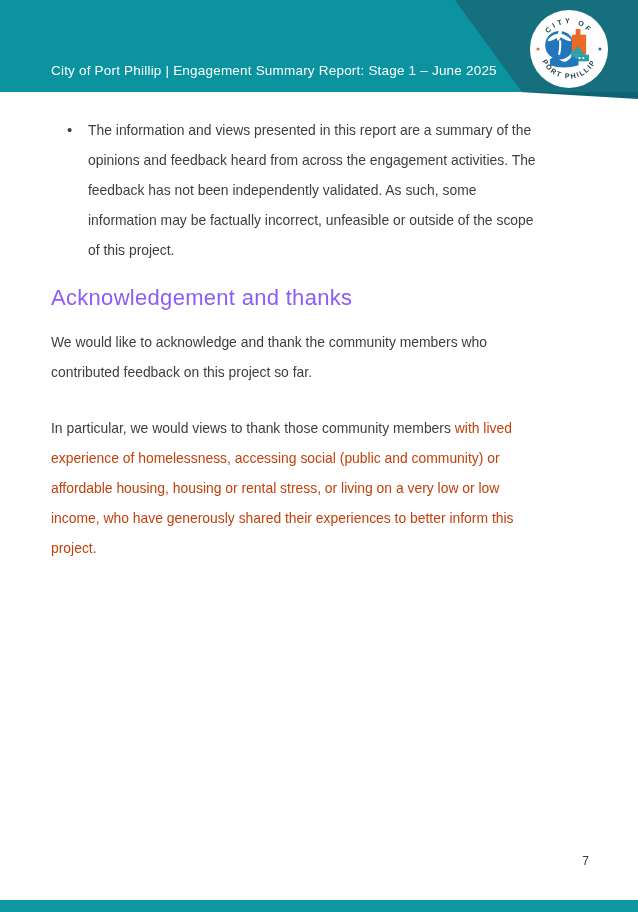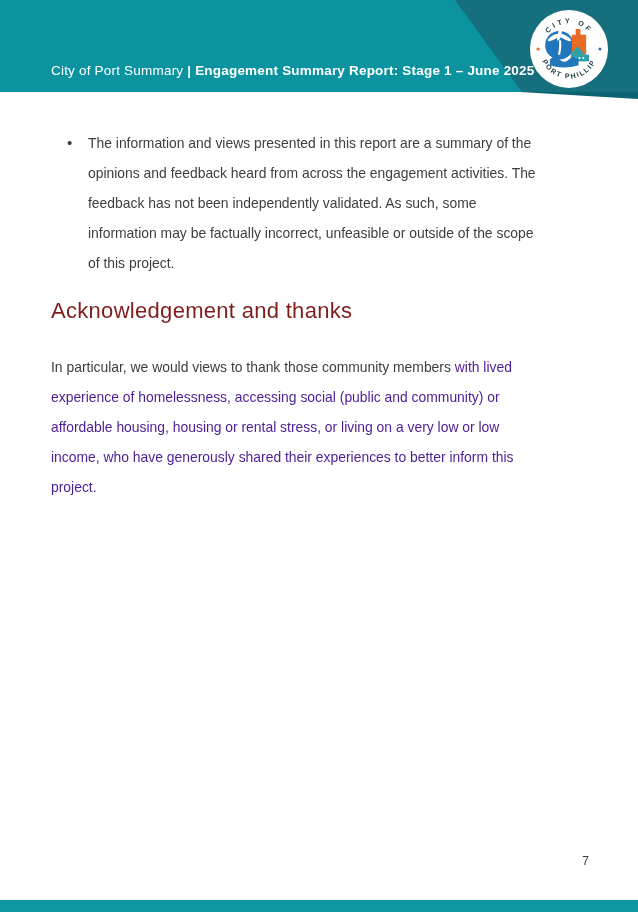--- a/index.html
+++ b/index.html
@@ -23,65 +23,65 @@
   .header-wedge{
     position:absolute;top:92px;right:0;width:118px;height:7px;
     background:#0C6472;
     clip-path:polygon(0 0,100% 0,100% 100%);
   }
   .header-title{
     position:absolute;left:51px;top:61px;
     color:#ffffff;font-size:13.5px;line-height:20px;
     white-space:pre;letter-spacing:.2px;
   }
-  .header-title .bold{font-weight:700;}
+  .header-title .bold{font-weight:400;}
   .logo{
     position:absolute;top:9px;right:29px;width:80px;height:80px;
   }
   
   .content{
-    position:absolute;left:51px;top:128px;width:542px;
+    position:absolute;left:51px;top:115px;width:542px;
     color:#3E3E3E;font-size:13.9px;line-height:30px;
   }
   .bullet-item{
     position:relative;padding-left:37px;margin:0 0 14px 0;
     white-space:pre;
   }
   .bullet-item::before{
     content:"\2022";
     position:absolute;left:16px;top:0;
     font-size:15px;line-height:30px;color:#3E3E3E;
   }
   .section-heading{
     margin:18px 0 12px 0;
     font-size:22px;line-height:30px;font-weight:400;
-    letter-spacing:.3px;color:#7f1d1d;
+    letter-spacing:.3px;color:#8b5cf6;
     white-space:pre;
   }
   .para{margin:14px 0 0 0;white-space:pre;}
   .para.second{margin-top:26px;}
-  .text-light{color:#4c1d95;}
+  .text-light{color:#c2410c;}
   
   .page-number{
     position:absolute;top:853px;right:49px;
     font-size:12px;line-height:16px;color:#3A3A3A;
   }
   .footer-bar{
     position:absolute;bottom:0;left:0;width:638px;height:12px;
     background:#0E96A2;
   }
 </style>
 </head>
 <body>
 
 <div class="page">
 
   <div class="header">
     <div class="header-overlay"></div>
-    <div class="header-title"><span>City of Port Summary </span><span class="bold">| Engagement Summary Report: Stage 1 – June 2025</span></div>
+    <div class="header-title"><span>City of Port Phillip </span><span class="bold">| Engagement Summary Report: Stage 1 – June 2025</span></div>
 
     <svg class="logo" viewBox="0 0 84 84">
       <circle cx="42" cy="42" r="41" fill="#ffffff"></circle>
       <defs>
         <path id="arcTop" d="M 15 42 A 27 27 0 0 1 69 42"></path>
         <path id="arcBottom" d="M 11 42 A 31 31 0 0 0 73 42"></path>
       </defs>
 
       <g>
         <circle cx="32" cy="38" r="15" fill="#2176BC"></circle>
@@ -116,20 +116,22 @@
 
   <div class="content">
     <div class="bullet-item">The information and views presented in this report are a summary of the
 opinions and feedback heard from across the engagement activities. The
 feedback has not been independently validated. As such, some
 information may be factually incorrect, unfeasible or outside of the scope
 of this project.</div>
 
     <h2 class="section-heading">Acknowledgement and thanks</h2>
 
+    <p class="para">We would like to acknowledge and thank the community members who
+contributed feedback on this project so far.</p>
 
     <p class="para second"><span>In particular, we would views to thank those community members </span><span class="text-light">with lived
 experience of homelessness, accessing social (public and community) or
 affordable housing, housing or rental stress, or living on a very low or low
 income, who have generously shared their experiences to better inform this
 project.</span></p>
   </div>
 
   <div class="page-number">7</div>
   <div class="footer-bar"></div>

